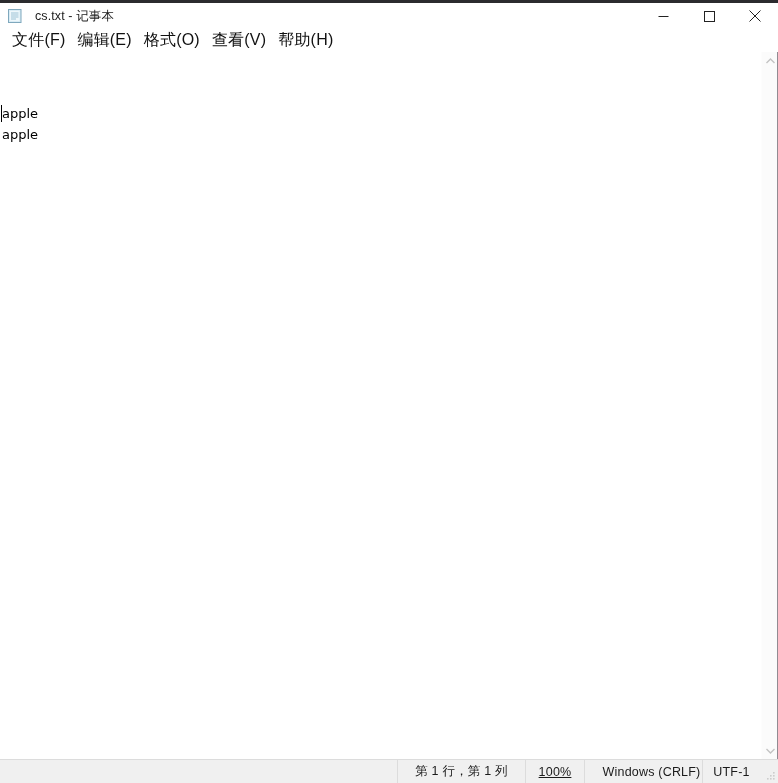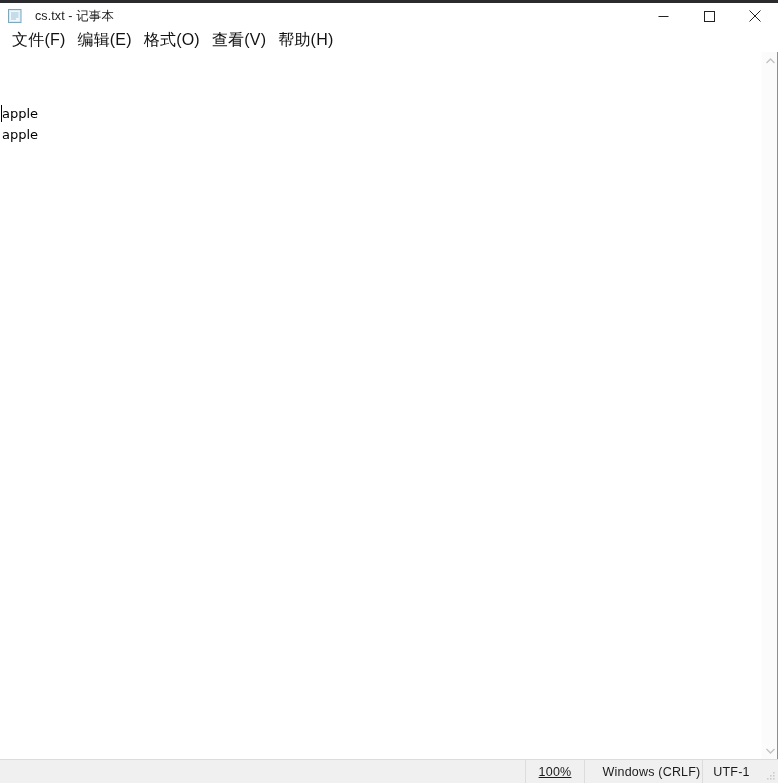--- a/index.html
+++ b/index.html
@@ -288,20 +288,21 @@
         <svg width="9" height="6" viewBox="0 0 9 6">
           <polyline points="0.5,1 4.5,5 8.5,1" fill="none" stroke="#444" stroke-width="1.4"></polyline>
         </svg>
       </div>
     </div>
   </div>
 
   <div id="statusbar">
     <div id="status-spacer"></div>
 
+    <div class="status-cell" id="cell-lncol">第 1 行，第 1 列</div>
 
     <div class="status-cell" id="cell-zoom">100%</div>
 
     <div class="status-cell" id="cell-eol">Windows (CRLF)</div>
 
     <div class="status-cell" id="cell-enc">UTF-1</div>
 
     <div id="resize-grip">
       <svg width="11" height="11" viewBox="0 0 11 11">
         <g fill="#8a8a8a">

